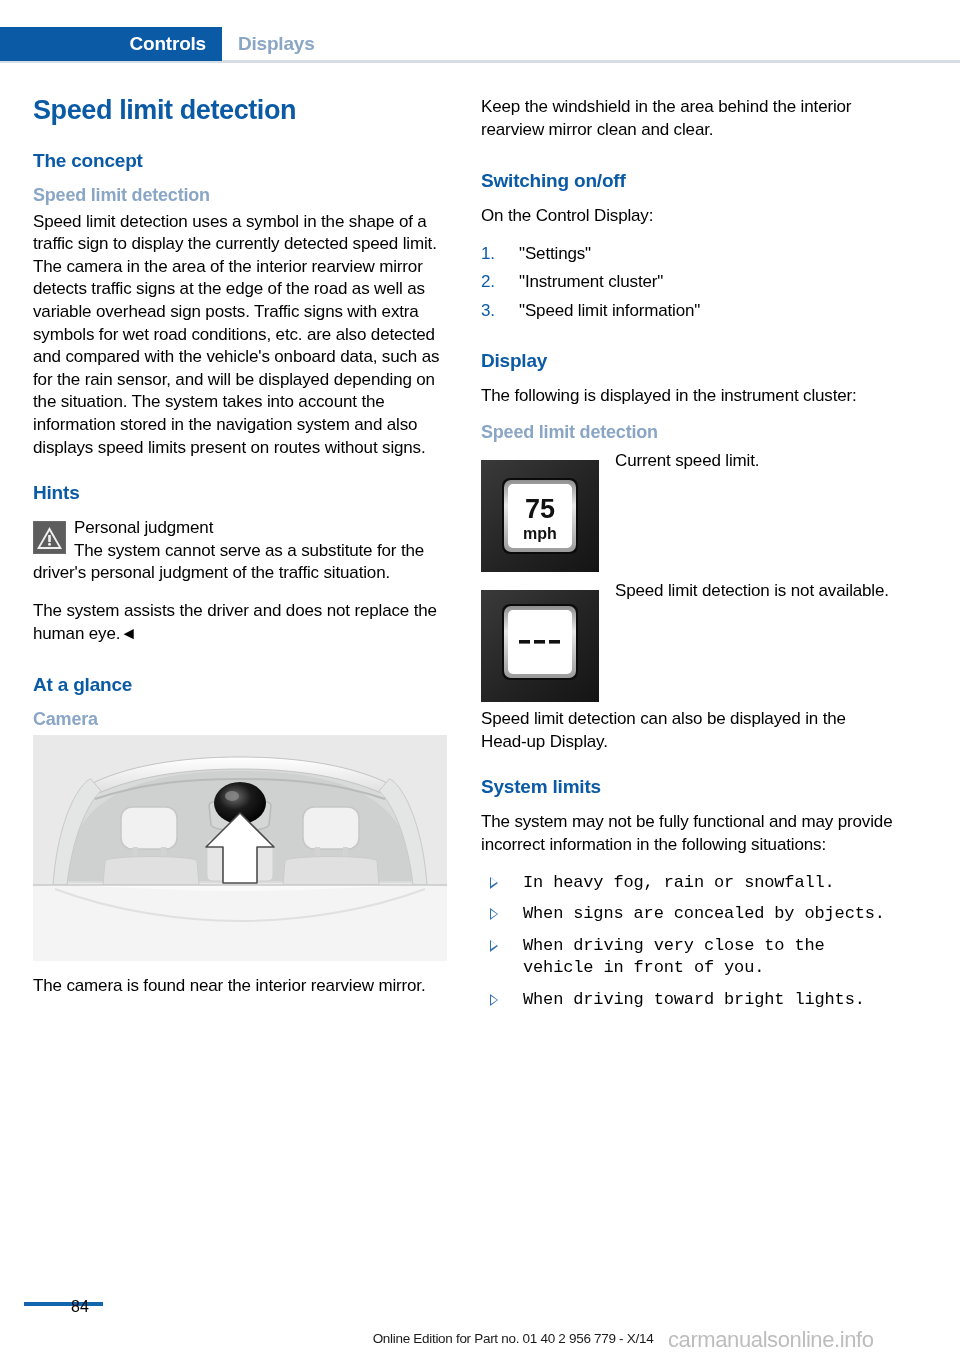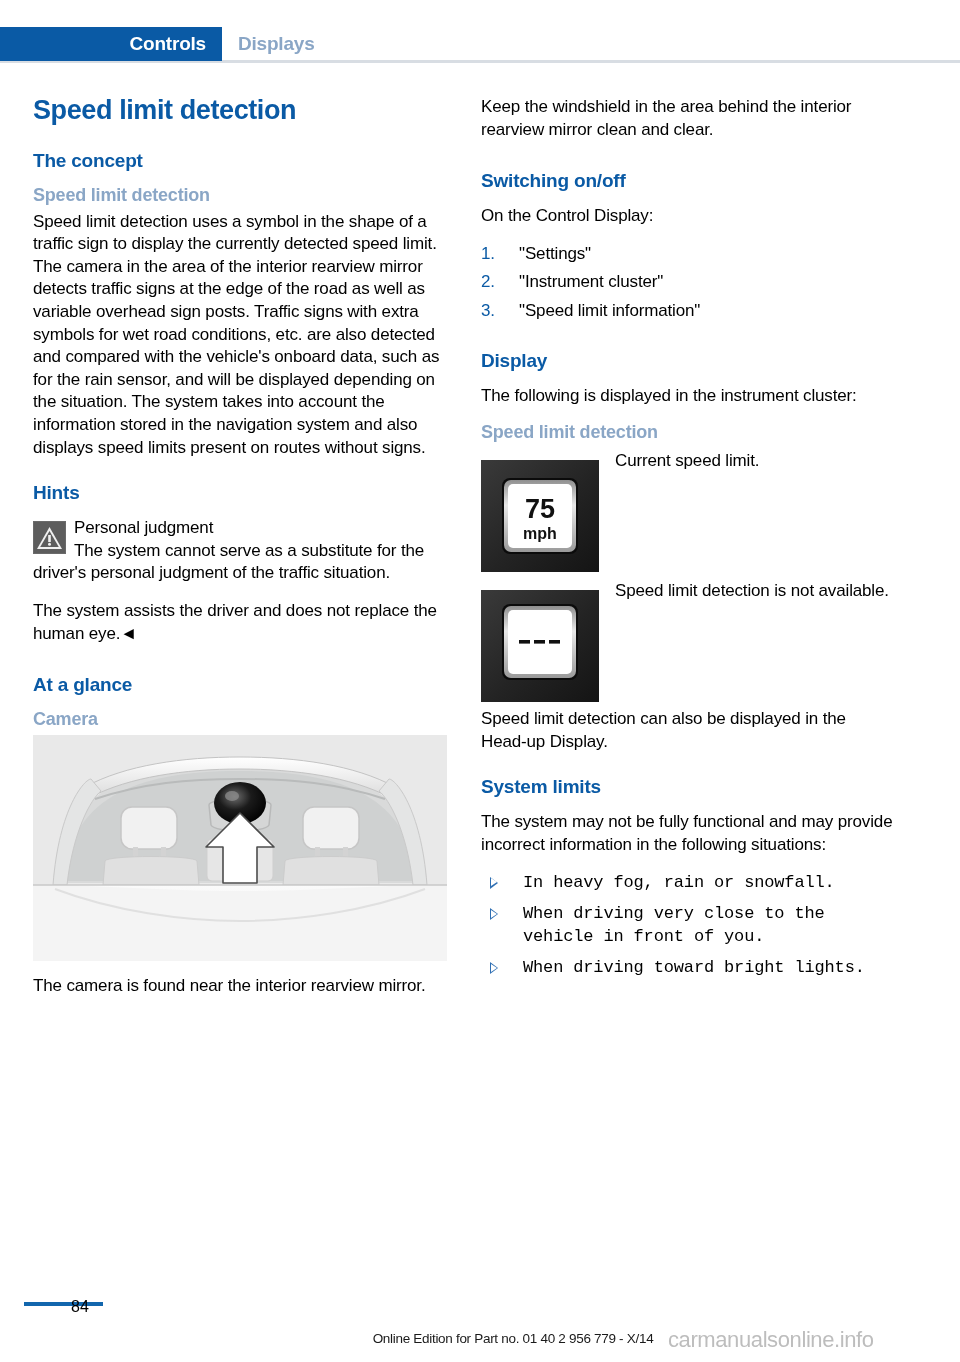--- a/index.html
+++ b/index.html
@@ -452,20 +452,24 @@
   <h2 class="section">System limits</h2>
   <p class="body">The system may not be fully functional and may provide incorrect information in the following situations:</p>
 
   <ul class="trilist">
     <li>
       <span class="tri"></span>
       <span>In heavy fog, rain or snowfall.</span>
     </li>
     <li>
       <span class="tri"></span>
+      <span>When signs are concealed by objects.</span>
+    </li>
+    <li>
+      <span class="tri"></span>
       <span>When driving very close to the vehicle in front of you.</span>
     </li>
     <li>
       <span class="tri"></span>
       <span>When driving toward bright lights.</span>
     </li>
   </ul>
 </div>
 
 <div class="footer-rule"></div>

